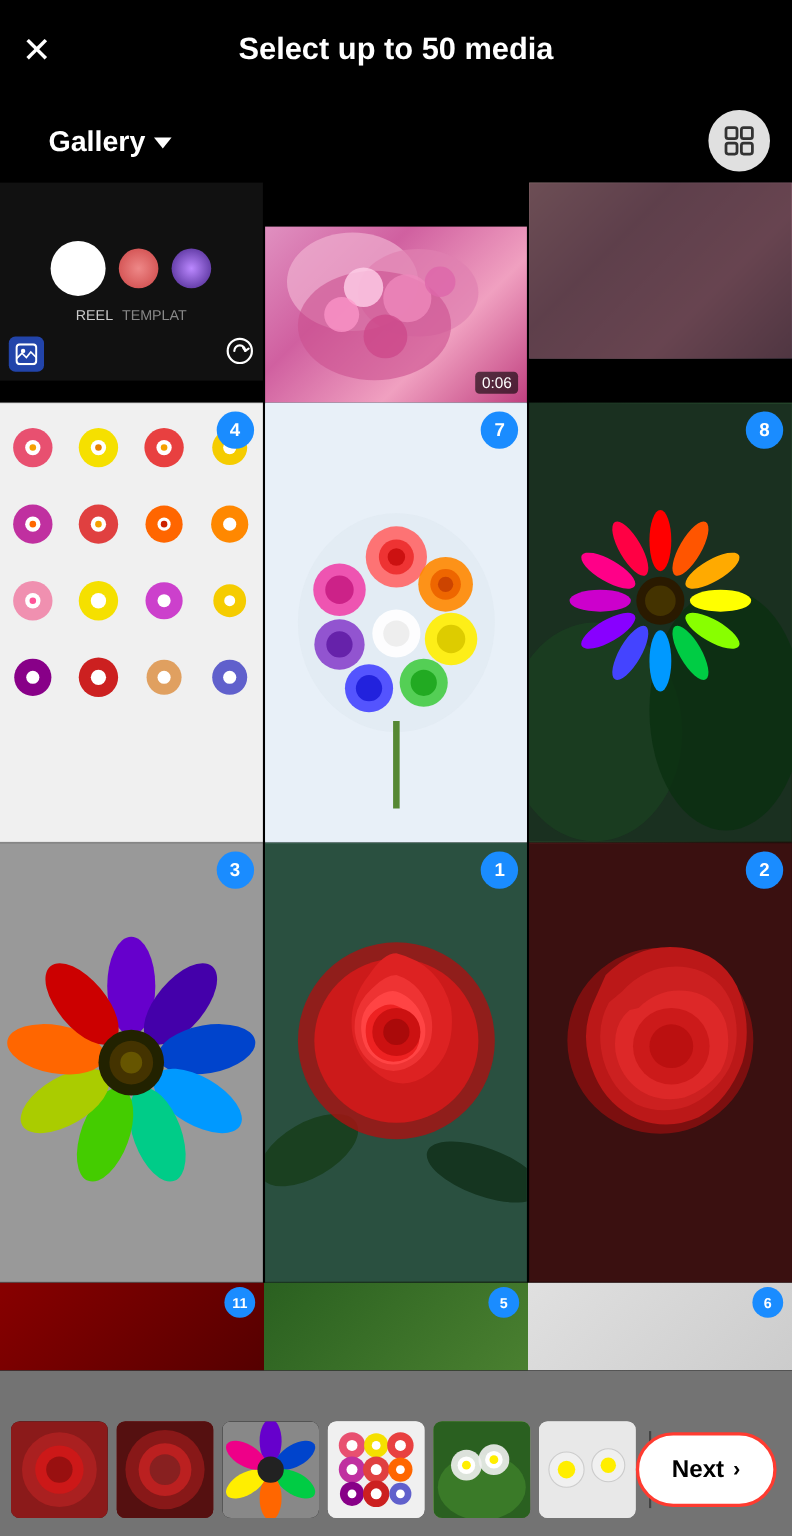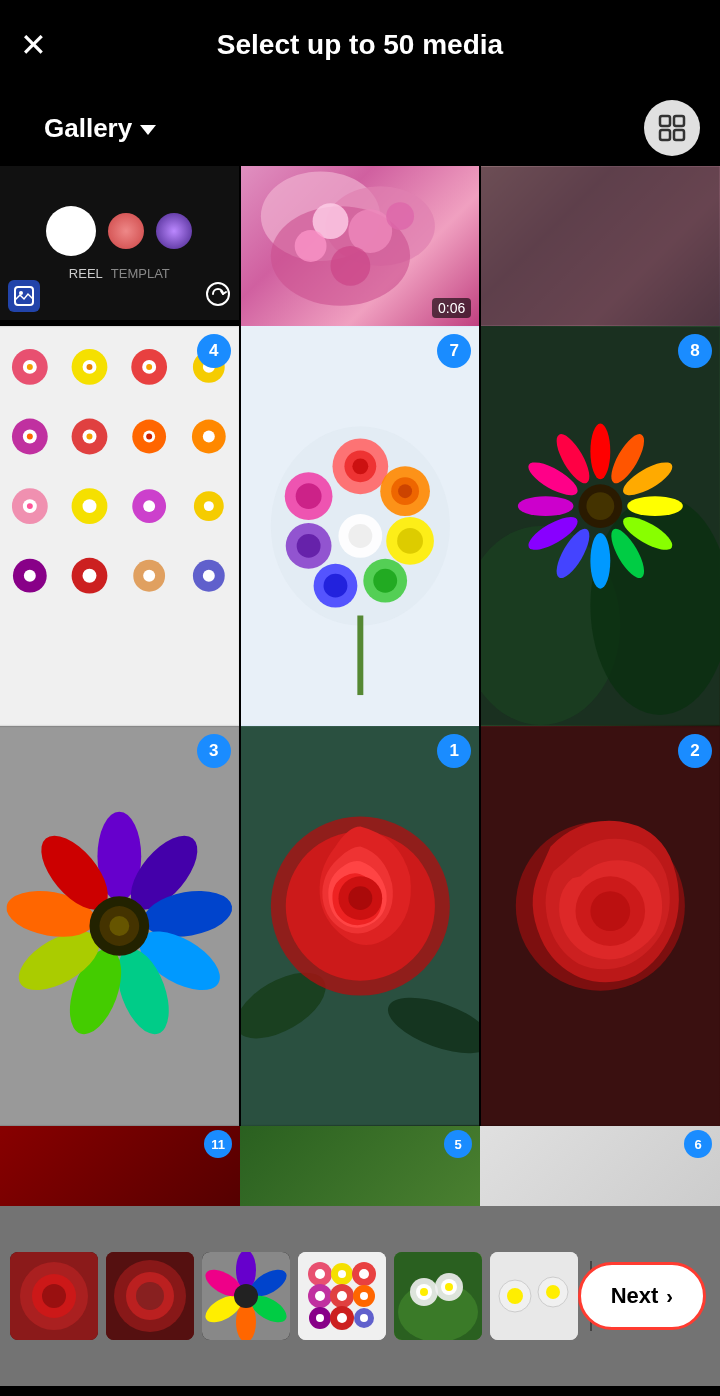--- a/index.html
+++ b/index.html
@@ -75,21 +75,21 @@
 
     
     .camera-row {
       display: grid;
       grid-template-columns: 1fr 1fr 1fr;
       gap: 2px;
       background: #000;
     }
     .camera-cell {
       background: #111;
-      height: 154px;
+      height: 180px;
       position: relative;
       display: flex; align-items: center; justify-content: center;
       overflow: hidden;
       text-align: right;
     }
     .camera-ui {
       display: flex;
       flex-direction: column;
       align-items: center;
       gap: 10px;
@@ -275,21 +275,21 @@
     </div>
     <div class="cam-corner-icon-r">
       <svg width="26" height="26" viewBox="0 0 26 26">
           <circle cx="13" cy="13" r="11" fill="none" stroke="#fff" stroke-width="2"></circle>
           <path d="M8 13 A5 5 0 0 1 18 13" fill="none" stroke="#fff" stroke-width="2" stroke-linecap="round"></path>
           <polyline points="16,10 18,13 21,11" fill="none" stroke="#fff" stroke-width="2" stroke-linecap="round" stroke-linejoin="round"></polyline>
         </svg>
     </div>
   </div>
 
-  <div class="media-cell cell" style="background: linear-gradient(135deg,#e090c0,#d060a0,#f0a0c0,#c04080);height:160px;">
+  <div class="media-cell cell" style="background: linear-gradient(135deg,#e090c0,#d060a0,#f0a0c0,#c04080);height:160px;margin-top:40px;">
     <svg class="flower-svg" viewBox="0 0 240 160">
 
       <ellipse cx="80" cy="50" rx="60" ry="45" fill="#f0b0d0" opacity="0.7"></ellipse>
       <ellipse cx="140" cy="60" rx="55" ry="40" fill="#e080b0" opacity="0.7"></ellipse>
       <ellipse cx="100" cy="90" rx="70" ry="50" fill="#cc5090" opacity="0.6"></ellipse>
       <circle cx="90" cy="55" r="18" fill="#ffd0e8" opacity="0.8"></circle>
       <circle cx="130" cy="65" r="22" fill="#ee88bb" opacity="0.8"></circle>
       <circle cx="70" cy="80" r="16" fill="#ff99cc" opacity="0.7"></circle>
       <circle cx="160" cy="50" r="14" fill="#dd66aa" opacity="0.8"></circle>
       <circle cx="110" cy="100" r="20" fill="#cc4488" opacity="0.7"></circle>

